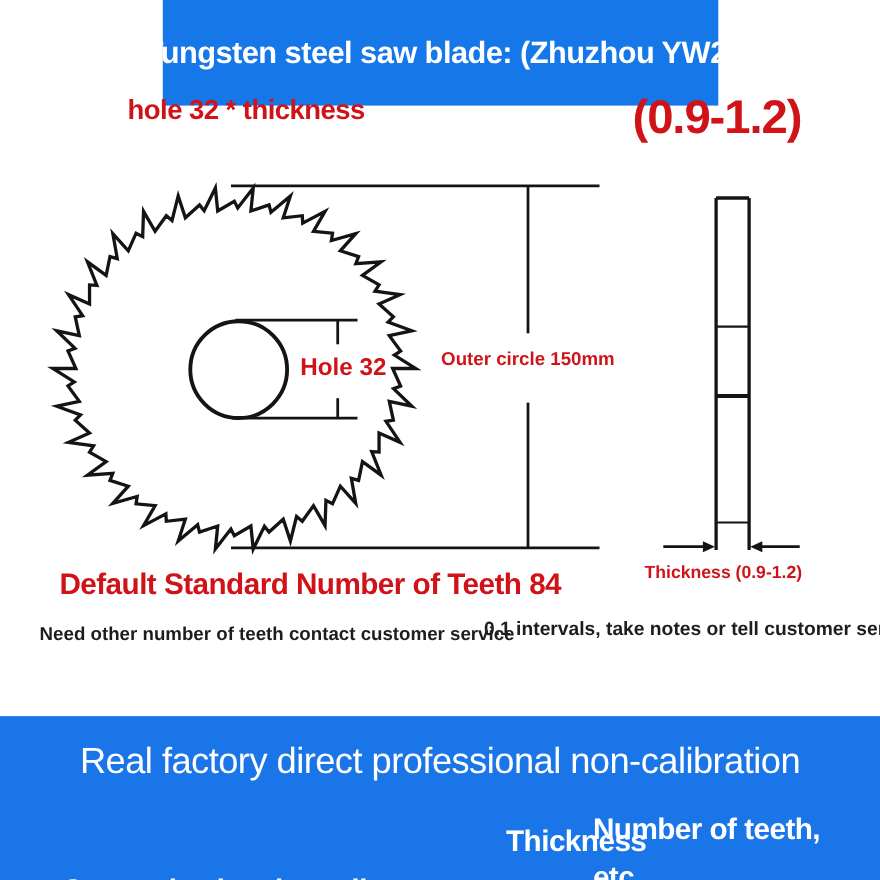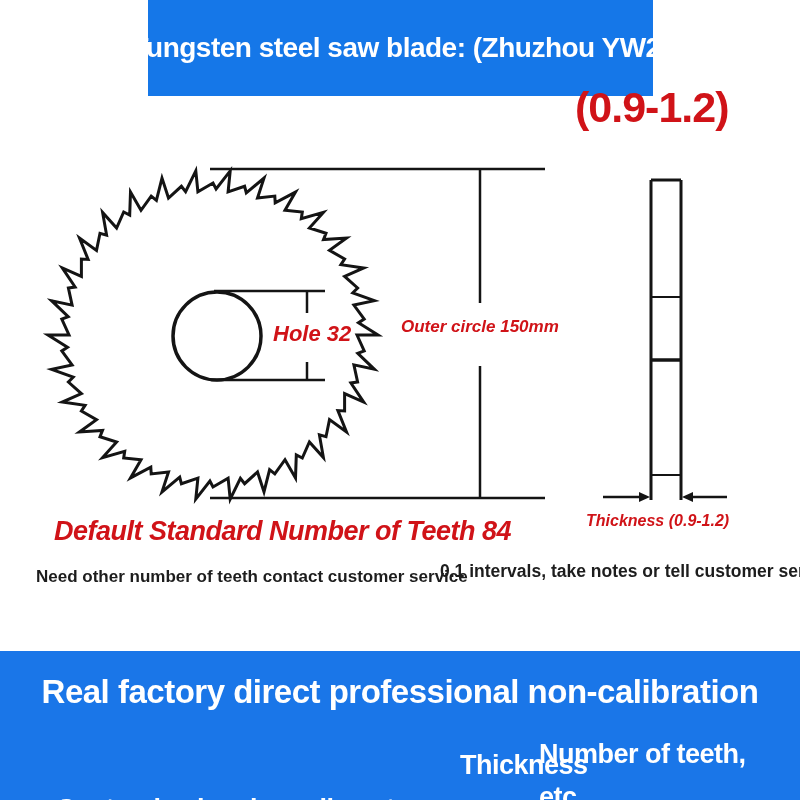--- a/index.html
+++ b/index.html
@@ -30,53 +30,54 @@
   }
   .range{
     left:546px;top:83px;
     color:var(--accent_red,#d01318);
     font-size:43px;font-weight:bold;letter-spacing:-1px;margin-left:29px;
   }
 
   
   svg.diagram{left:0;top:0;width:800px;height:800px;}
 
-  .dlabel{color:var(--accent_red,#d01318);font-weight:bold;white-space:nowrap;font-style:italic;}
+  .dlabel{color:var(--accent_red,#d01318);font-weight:bold;white-space:nowrap;}
   .hole-label{left:273px;top:321px;font-size:22px;}
   .outer-label{left:401px;top:317px;font-size:17px;}
   .teeth-note{left:54px;top:516px;font-size:27px;letter-spacing:-0.5px;}
   .thick-label{left:586px;top:512px;font-size:16px;}
 
   .note-black{color:var(--ink_black,#1d1d1d);font-weight:bold;white-space:nowrap;}
   .teeth-note2{left:36px;top:567px;font-size:17px;}
   .thick-note{left:440px;top:561px;font-size:17.5px;}
 
   
   .footer{
     left:0;top:651px;width:800px;height:149px;
     background:var(--footer_blue,#1a76e8);
     color:var(--text_white,#fff);
   }
   .footer-headline{
     position:absolute;left:0;top:22px;width:100%;
-    text-align:center;font-size:33px;font-weight:bold;letter-spacing:-0.5px;white-space:nowrap;
+    text-align:center;font-size:33px;font-weight:normal;letter-spacing:-0.5px;white-space:nowrap;
   }
   .footer-item{position:absolute;font-size:27px;font-weight:bold;letter-spacing:-0.5px;}
   .fi-1{left:56px;top:99px;white-space:nowrap;margin-top:44px;}
   .fi-2{left:416px;top:99px;white-space:nowrap;margin-left:44px;}
   .fi-3{left:539px;top:82px;width:238px;line-height:43px;}
 </style>
 </head>
 <body>
 
 <div class="abs banner">
   <span class="banner-title">Tungsten steel saw blade: (Zhuzhou YW2)</span>
 </div>
 
 <div class="abs spec-block">
+  <div>hole 32 * thickness</div>
 </div>
 <div class="abs range">(0.9-1.2)</div>
 
 <svg class="abs diagram" viewBox="0 0 800 800" fill="none" stroke="#141414">
 
   <path d="M357.0,335.0 L364.2,350.9 L357.8,353.3 L374.4,369.3 L353.9,364.9 L357.6,382.0 L350.9,383.0 L363.7,402.1 L344.6,393.6 L344.6,411.0 L337.9,410.6 L346.5,432.0 L329.5,419.6 L326.0,436.7 L319.4,434.9 L323.4,457.6 L309.4,442.0 L302.3,458.0 L296.3,454.9 L295.5,477.9 L285.0,459.7 L274.8,473.9 L269.6,469.6 L264.0,491.9 L257.5,472.0 L244.6,483.7 L240.4,478.4 L230.2,499.1 L228.1,478.2 L213.0,487.0 L209.9,481.0 L195.8,499.1 L197.9,478.2 L181.4,483.7 L179.7,477.1 L162.0,491.9 L168.5,472.0 L151.2,473.9 L150.8,467.1 L130.5,477.9 L141.0,459.7 L123.7,458.0 L124.7,451.3 L102.6,457.6 L116.6,442.0 L100.0,436.7 L102.5,430.4 L79.5,432.0 L96.5,419.6 L81.4,411.0 L85.1,405.3 L62.3,402.1 L81.4,393.6 L68.4,382.0 L73.2,377.2 L51.6,369.3 L72.1,364.9 L61.8,350.9 L67.5,347.2 L48.0,335.0 L69.0,335.0 L61.8,319.1 L68.2,316.7 L51.6,300.7 L72.1,305.1 L68.4,288.0 L75.1,287.0 L62.3,267.9 L81.4,276.4 L81.4,259.0 L88.1,259.4 L79.5,238.0 L96.5,250.4 L100.0,233.3 L106.6,235.1 L102.6,212.4 L116.6,228.0 L123.7,212.0 L129.7,215.1 L130.5,192.1 L141.0,210.3 L151.2,196.1 L156.4,200.4 L162.0,178.1 L168.5,198.0 L181.4,186.3 L185.6,191.6 L195.8,170.9 L197.9,191.8 L213.0,183.0 L216.1,189.0 L230.2,170.9 L228.1,191.8 L244.6,186.3 L246.3,192.9 L264.0,178.1 L257.5,198.0 L274.8,196.1 L275.2,202.9 L295.5,192.1 L285.0,210.3 L302.3,212.0 L301.3,218.7 L323.4,212.4 L309.4,228.0 L326.0,233.3 L323.5,239.6 L346.5,238.0 L329.5,250.4 L344.6,259.0 L340.9,264.7 L363.7,267.9 L344.6,276.4 L357.6,288.0 L352.8,292.8 L374.4,300.7 L353.9,305.1 L364.2,319.1 L358.5,322.8 L378.0,335.0 L357.0,335.0 Z" fill="#ffffff" stroke-width="3" stroke-linejoin="miter"></path>
 
   <circle cx="217" cy="336" r="44" stroke-width="3.5"></circle>
 
   <g stroke-width="2.5">

